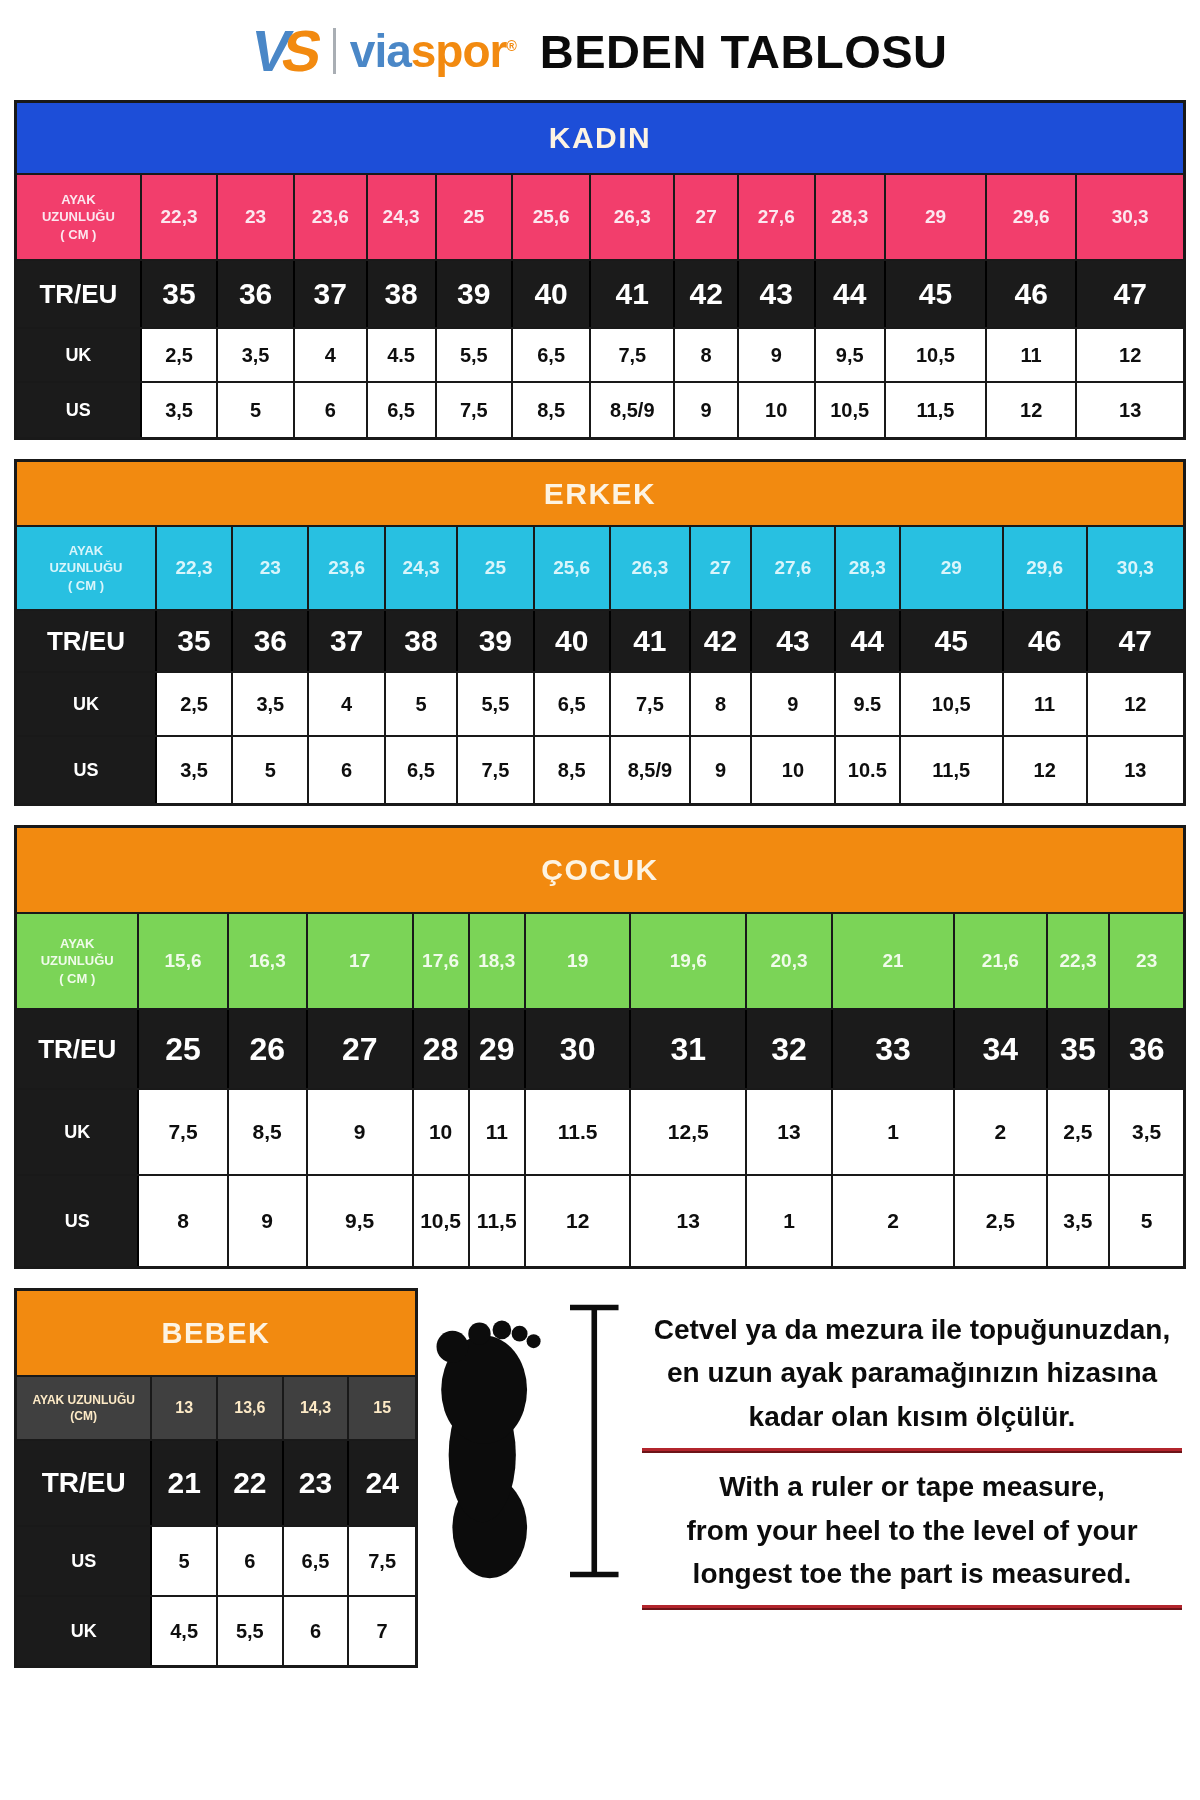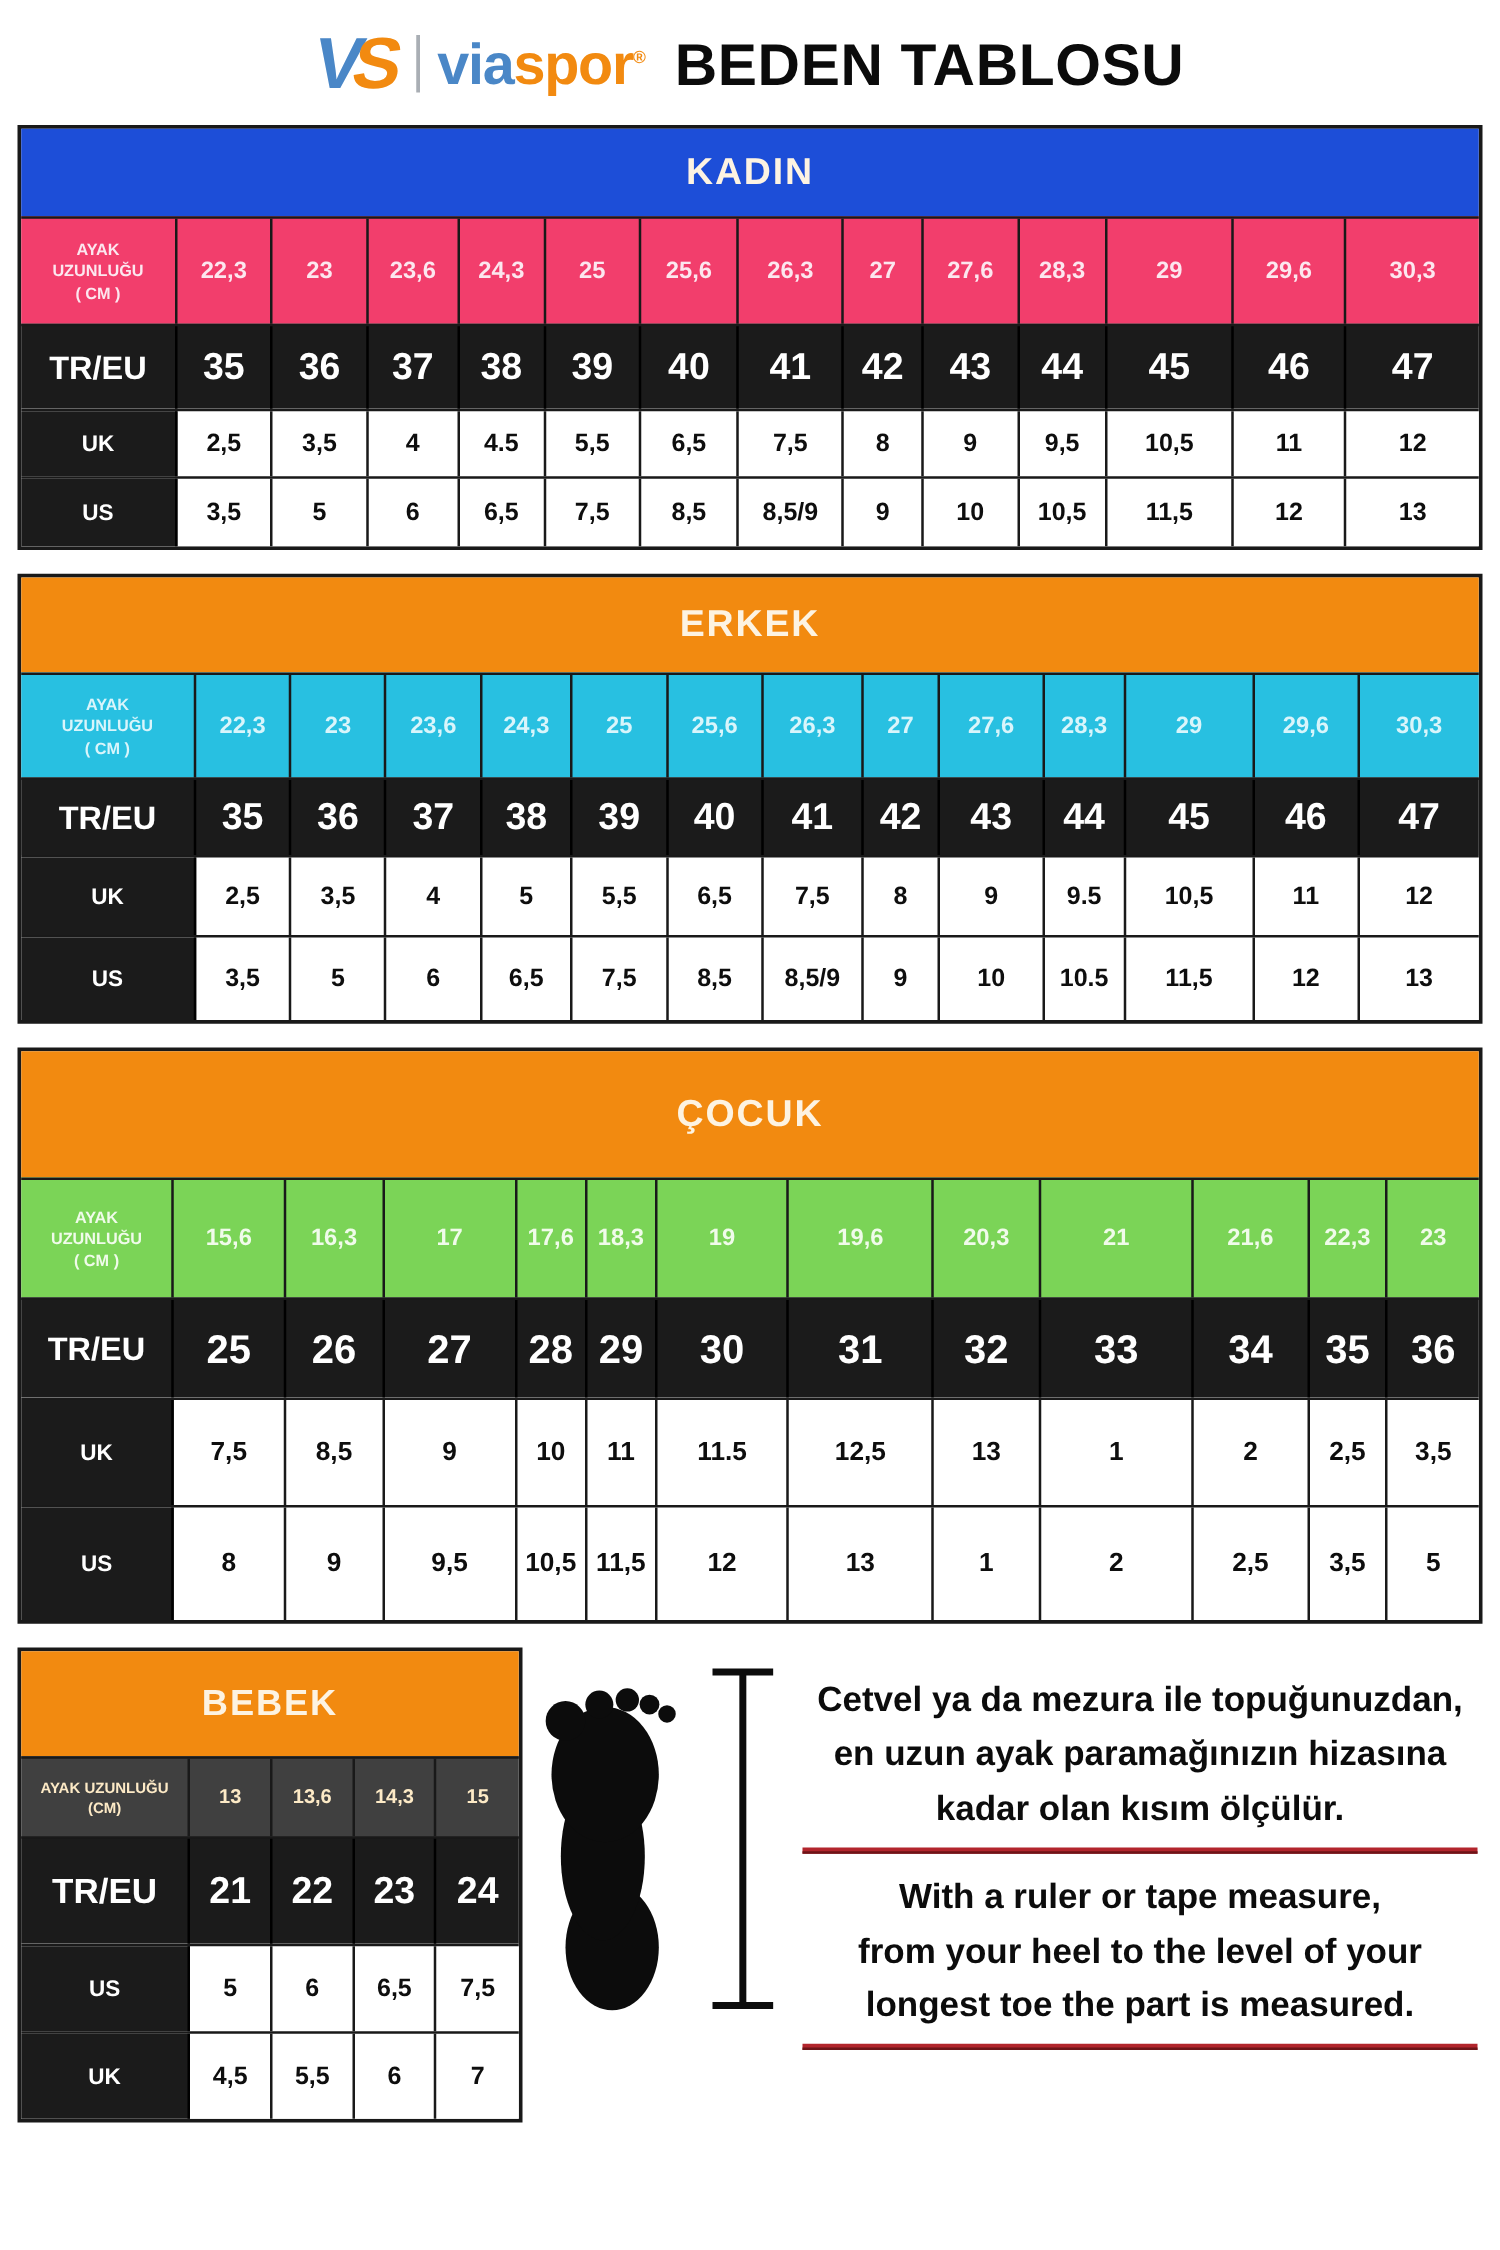--- a/index.html
+++ b/index.html
@@ -127,21 +127,21 @@
         <div class="cell val">8,5/9</div>
         <div class="cell val">9</div>
         <div class="cell val">10</div>
         <div class="cell val">10,5</div>
         <div class="cell val">11,5</div>
         <div class="cell val">12</div>
         <div class="cell val">13</div>
       </div>
     </section>
   <section class="size-table tbl-1">
-      <div class="t-title" style="height: 76px; background: rgb(242, 138, 16);">ERKEK</div>
+      <div class="t-title" style="height: 63px; background: rgb(242, 138, 16);">ERKEK</div>
       <div class="t-row foot-row" style="grid-template-columns: 12% 1fr 1fr 1fr 0.95fr 1fr 1fr 1.05fr 0.8fr 1.1fr 0.85fr 1.35fr 1.1fr 1.25fr; height: 84px; background: rgb(40, 192, 225); color: rgb(217, 245, 251);">
         <div class="cell label-cell">
           <div class="lbl-line">AYAK</div>
           <div class="lbl-line">UZUNLUĞU</div>
           <div class="lbl-line">( CM )</div>
         </div>
         <div class="cell val">22,3</div>
         <div class="cell val">23</div>
         <div class="cell val">23,6</div>
         <div class="cell val">24,3</div>
@@ -198,21 +198,21 @@
         <div class="cell val">8,5/9</div>
         <div class="cell val">9</div>
         <div class="cell val">10</div>
         <div class="cell val">10.5</div>
         <div class="cell val">11,5</div>
         <div class="cell val">12</div>
         <div class="cell val">13</div>
       </div>
     </section>
   <section class="size-table tbl-2">
-      <div class="t-title" style="height: 101px; background: rgb(242, 138, 16);">ÇOCUK</div>
+      <div class="t-title" style="height: 84px; background: rgb(242, 138, 16);">ÇOCUK</div>
       <div class="t-row foot-row" style="grid-template-columns: 10.5% 1.35fr 1.2fr 1.6fr 0.85fr 0.85fr 1.6fr 1.75fr 1.3fr 1.85fr 1.4fr 0.95fr 1.1fr; height: 96px; background: rgb(123, 212, 87); color: rgb(240, 251, 234);">
         <div class="cell label-cell">
           <div class="lbl-line">AYAK</div>
           <div class="lbl-line">UZUNLUĞU</div>
           <div class="lbl-line">( CM )</div>
         </div>
         <div class="cell val">15,6</div>
         <div class="cell val">16,3</div>
         <div class="cell val">17</div>
         <div class="cell val">17,6</div>

